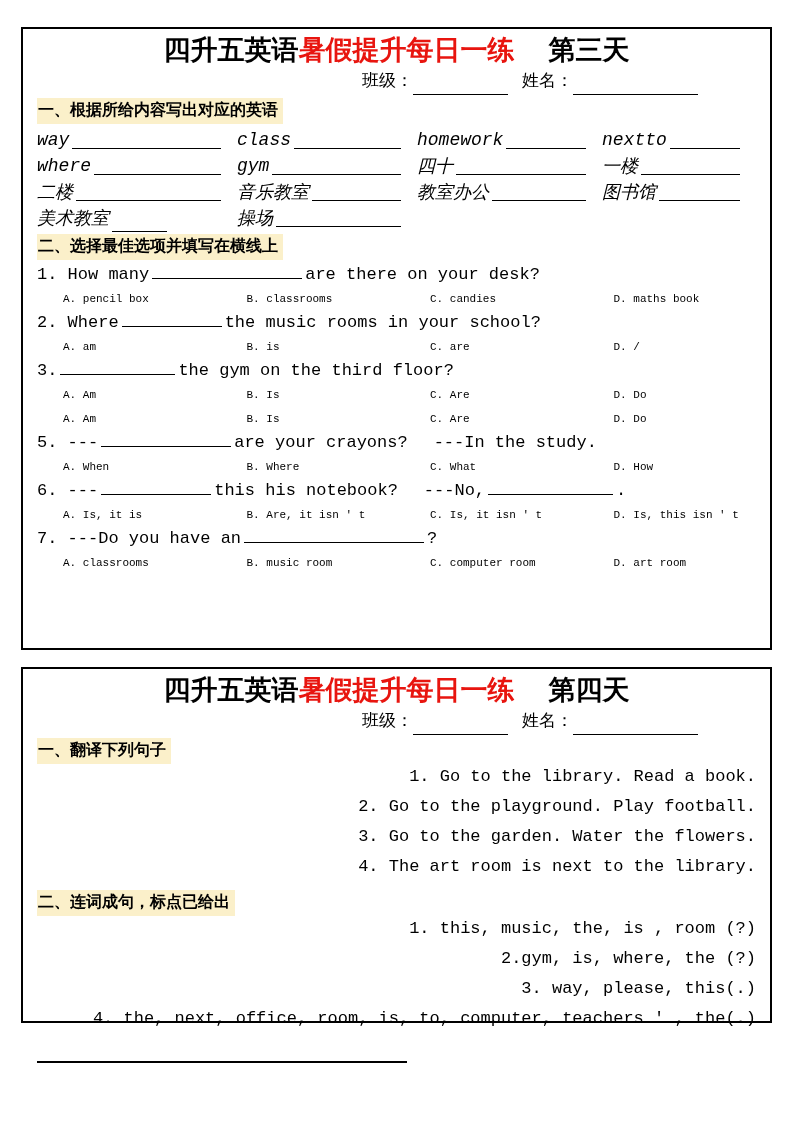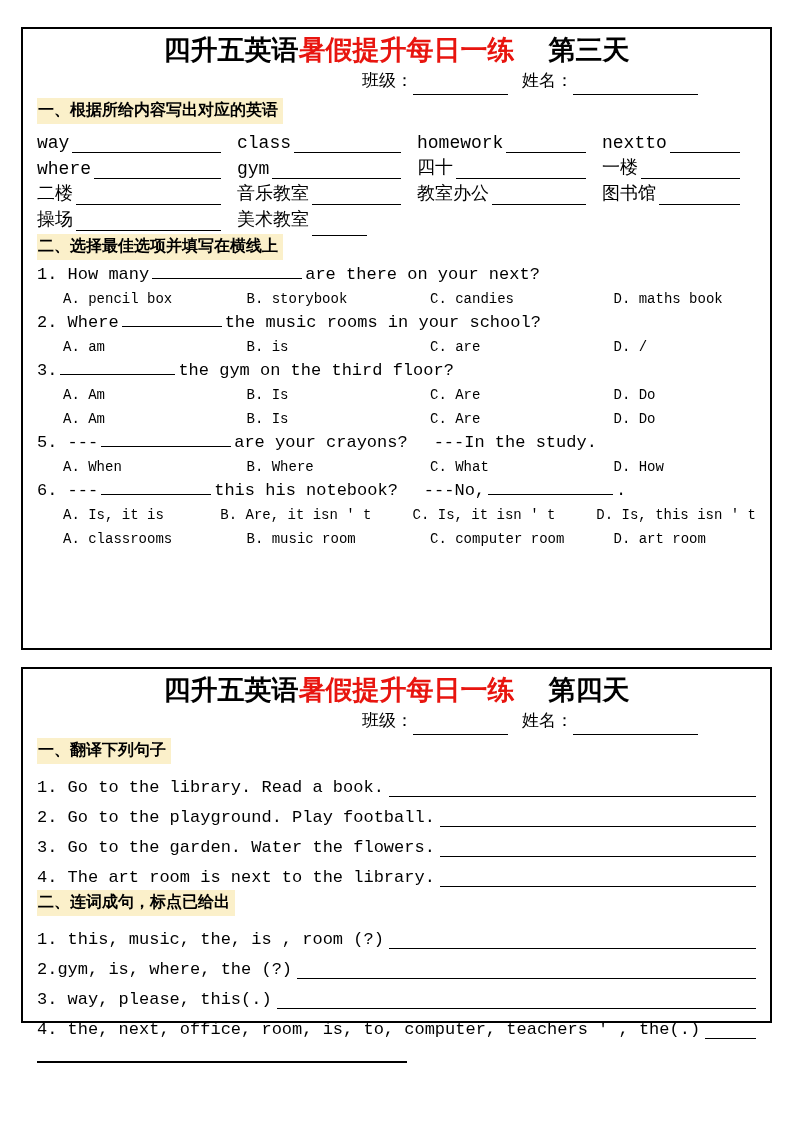--- a/index.html
+++ b/index.html
@@ -21,35 +21,35 @@
 
   .id-row { display:flex; align-items:flex-end; font-size:17px; line-height:26px; margin-left:325px;text-align:center; }
   .id-blank { border-bottom:1.5px solid #000; height:20px; }
   .id-blank.b1 { width:95px; margin-right:14px; }
   .id-blank.b2 { width:125px; }
 
   .sec-head { display:inline-block; background:var(--hl); font-weight:bold; font-size:16px;
               line-height:24px; padding:1px 5px 1px 1px; margin:3px 0; }
 
   .vocab-grid { display:grid; grid-template-columns:200px 180px 185px 1fr; font-size:18px; }
-  .vocab-item { display:flex; align-items:flex-end; height:26px; padding-right:16px; }
+  .vocab-item { display:flex; align-items:center; height:26px; padding-right:16px;font-style:italic; }
   .vlabel { white-space:nowrap; }
   .vline { flex:1; border-bottom:1.5px solid #000; height:1em; margin-left:3px; min-width:28px; }
   .vline.short { flex:0 0 55px; position:relative; top:5px; }
 
   .q-block { font-size:17px; line-height:24px; }
   .q-line { white-space:nowrap; }
   .blank { display:inline-block; border-bottom:1.5px solid #000; height:0.9em; margin:0 3px; }
   .w100{width:100px}.w110{width:110px}.w115{width:115px}.w125{width:125px}
   .w130{width:130px}.w150{width:150px}.w180{width:180px}
   .tail { margin-left:26px;margin-top:32px; }
-  .opts { display:flex; padding-left:26px; font-size:14px; line-height:24px;gap:41px; }
+  .opts { display:flex; padding-left:26px; font-size:11px; line-height:24px;gap:41px; }
   .opt { flex:1; white-space:nowrap; overflow:visible; }
 
-  .t-line { display:flex; align-items:flex-end; font-size:17px; height:30px; }
+  .t-line { display:flex; align-items:flex-end; font-size:17px; height:30px;flex-direction:column; }
   .t-text { white-space:nowrap; }
   .t-fill { flex:1; border-bottom:1.5px solid #000; height:1.05em; margin-left:5px; }
   .cont-line { width:370px; border-bottom:2px solid #000; height:14px; margin-top:10px; }
 </style>
 </head>
 <body>
 
 <div class="sheet">
 
   <div class="box box1">
@@ -110,36 +110,36 @@
         </div>
       <div class="vocab-item">
           <span class="vlabel">教室办公</span>
           <span class="vline"></span>
         </div>
       <div class="vocab-item">
           <span class="vlabel">图书馆</span>
           <span class="vline"></span>
         </div>
       <div class="vocab-item">
-          <span class="vlabel">操场</span>
-          <span class="vline"></span>
-        </div>
-      <div class="vocab-item">
           <span class="vlabel">美术教室</span>
           <span class="vline short"></span>
         </div>
+      <div class="vocab-item">
+          <span class="vlabel">操场</span>
+          <span class="vline"></span>
+        </div>
     </div>
 
     <div class="sec-head">二、选择最佳选项并填写在横线上</div>
 
     <div class="q-block">
-      <div class="q-line"><span>1. How many</span><span class="blank w150"></span><span>are there on your next?</span></div>
+      <div class="q-line"><span>1. How many</span><span class="blank w150"></span><span>are there on your desk?</span></div>
       <div class="opts">
         <span class="opt">A. pencil box</span>
-        <span class="opt">B. storybook</span>
+        <span class="opt">B. classrooms</span>
         <span class="opt">C. candies</span>
         <span class="opt">D. maths book</span>
       </div>
     </div>
 
     <div class="q-block">
       <div class="q-line"><span>2. Where</span><span class="blank w100"></span><span>the music rooms in your school?</span></div>
       <div class="opts">
         <span class="opt">A. am</span>
         <span class="opt">B. is</span>
@@ -181,20 +181,21 @@
       <div class="q-line"><span>6. ---</span><span class="blank w110"></span><span>this his notebook?</span><span class="tail">---No,</span><span class="blank w125"></span><span>.</span></div>
       <div class="opts">
         <span class="opt">A. Is, it is</span>
         <span class="opt">B. Are, it isn ' t</span>
         <span class="opt">C. Is, it isn ' t</span>
         <span class="opt">D. Is, this isn ' t</span>
       </div>
     </div>
 
     <div class="q-block">
+      <div class="q-line"><span>7. ---Do you have an</span><span class="blank w180"></span><span>?</span></div>
       <div class="opts">
         <span class="opt">A. classrooms</span>
         <span class="opt">B. music room</span>
         <span class="opt">C. computer room</span>
         <span class="opt">D. art room</span>
       </div>
     </div>
 
 
   </div>

